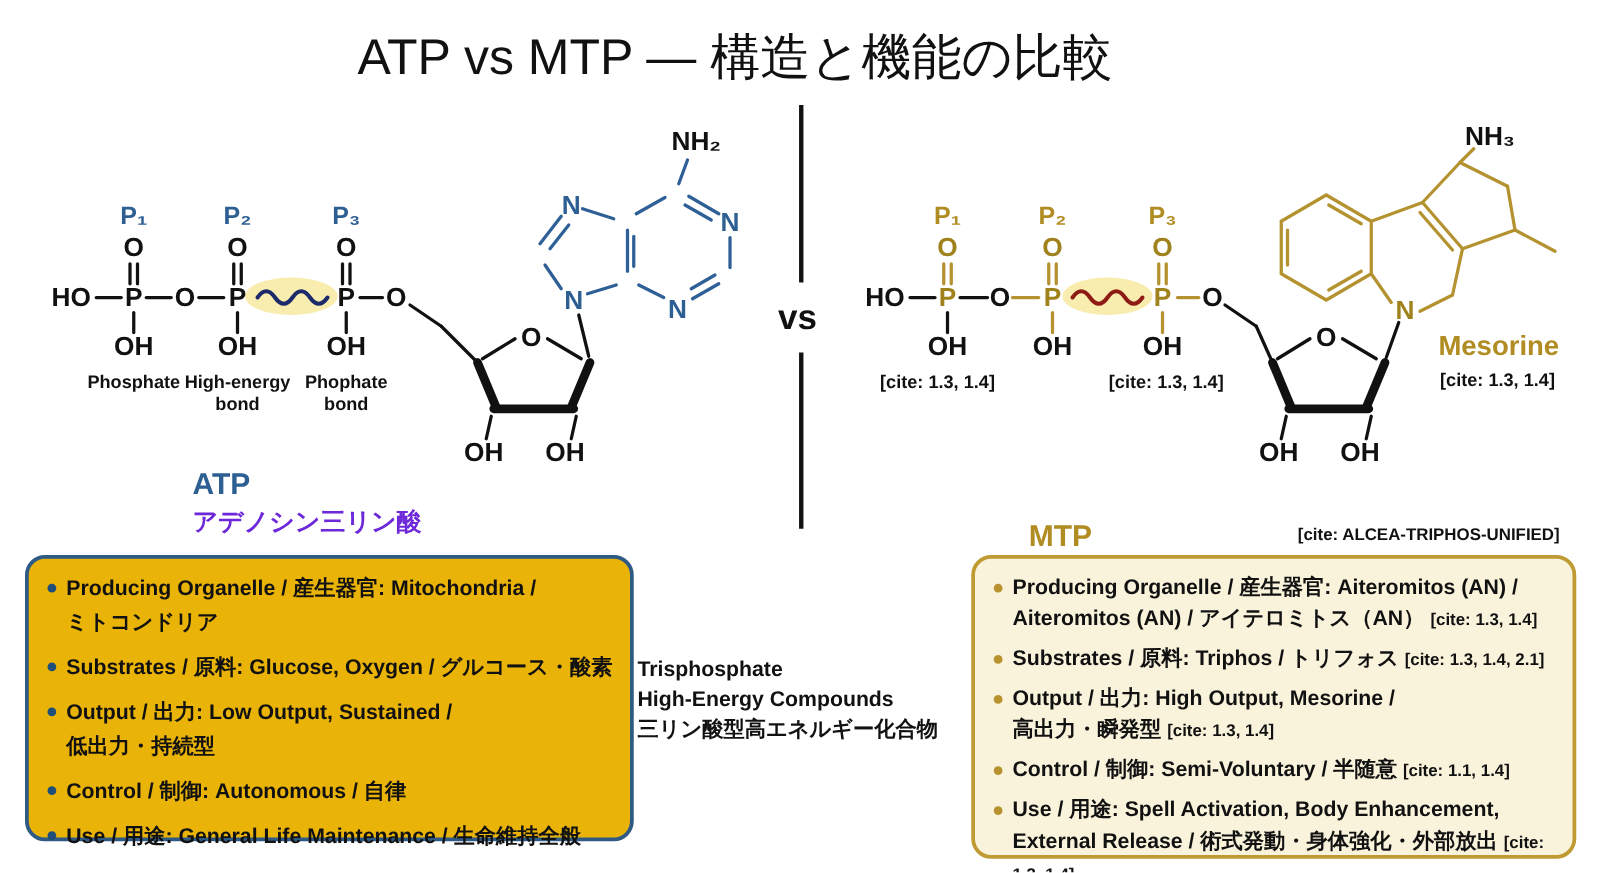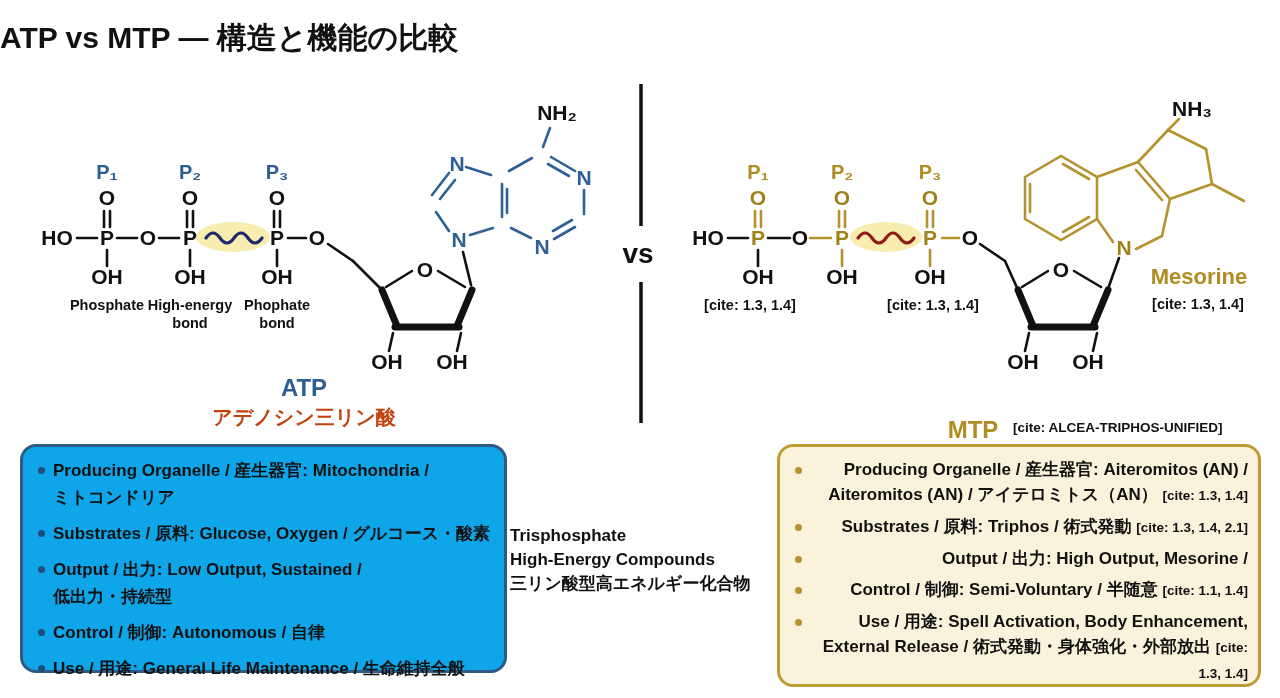--- a/index.html
+++ b/index.html
@@ -17,34 +17,34 @@
   .ablue{fill:#2d5f93;}
   .agold{fill:#a0821c;}
   .plabel{font-size:20px;font-weight:700;fill:#2d5f93;}
   .pgold{fill:#b08c22;}
   .cap{font-size:14.5px;font-weight:700;fill:#111;}
   .vs{font-size:28px;font-weight:700;fill:#111;}
   .molname{font-size:22px;font-weight:700;fill:#b08c22;}
   .squig{fill:none;stroke-width:3.2;stroke-linecap:round;}
   .glow{fill:#f8ecae;}
 
-  .title{top:18px;left:0;width:1176px;text-align:left;font-size:30px;font-weight:700;}
-  .name-block{text-align:center;}
+  .title{top:18px;left:0;width:1176px;text-align:center;font-size:40px;font-weight:400;}
+  .name-block{}
   .name-en{font-size:24px;font-weight:700;}
   .name-en.blue{color:#2d5f93;}
   .name-en.gold{color:#b08c22;}
-  .name-ja{font-size:20px;font-weight:700;color:#c2410c;margin-top:2px;}
+  .name-ja{font-size:20px;font-weight:700;color:#6d28d9;margin-top:2px;}
   .name-ja.goldish{color:#3b82f6;}
-  .unified-cite{top:420px;left:1013px;width:260px;text-align:left;font-size:13.5px;font-weight:700;}
+  .unified-cite{top:420px;left:1013px;width:260px;text-align:center;font-size:13.5px;font-weight:700;}
   .tri-block{top:524px;left:510px;width:264px;text-align:left;font-size:17px;font-weight:700;line-height:24px;}
 
   .info-box{border-radius:16px;border-style:solid;border-width:3px;box-sizing:border-box;
             padding:10px 10px 8px 13px;font-size:17px;font-weight:700;}
-  .info-box.blue{left:20px;top:444px;width:487px;height:229px;background:#0ea5e9;border-color:#2e5a84;}
-  .info-box.gold{left:777px;top:444px;width:484px;height:243px;background:#faf3dc;border-color:#bf9b33;text-align:right;}
+  .info-box.blue{left:20px;top:444px;width:487px;height:229px;background:#eab308;border-color:#2e5a84;}
+  .info-box.gold{left:777px;top:444px;width:484px;height:243px;background:#faf3dc;border-color:#bf9b33;}
   .bx-item{display:flex;align-items:flex-start;}
   .info-box.blue .bx-item{margin-bottom:9px;line-height:27px;}
   .info-box.gold .bx-item{margin-bottom:6px;line-height:25px;}
   .bullet{width:7px;height:7px;border-radius:50%;flex:0 0 7px;margin:10px 8px 0 2px;}
   .bullet.blue{background:#1f4e79;}
   .bullet.gold{background:#b8922e;}
   .bx-text{flex:1;}
   .cite{font-size:13.5px;font-weight:700;}
 </style>
 </head>
@@ -264,26 +264,27 @@
   <div class="abs info-box gold">
     <div class="bx-item">
       <span class="bullet gold"></span>
       <div class="bx-text">
         <div><span>Producing Organelle / 産生器官: Aiteromitos (AN) /</span></div>
         <div><span>Aiteromitos (AN) / アイテロミトス（AN）</span> <span class="cite">[cite: 1.3, 1.4]</span></div>
       </div>
     </div>
     <div class="bx-item">
       <span class="bullet gold"></span>
-      <div class="bx-text"><span>Substrates / 原料: Triphos / 術式発動</span> <span class="cite">[cite: 1.3, 1.4, 2.1]</span></div>
+      <div class="bx-text"><span>Substrates / 原料: Triphos / トリフォス</span> <span class="cite">[cite: 1.3, 1.4, 2.1]</span></div>
     </div>
     <div class="bx-item">
       <span class="bullet gold"></span>
       <div class="bx-text">
         <div><span>Output / 出力: High Output, Mesorine /</span></div>
+        <div><span>高出力・瞬発型</span> <span class="cite">[cite: 1.3, 1.4]</span></div>
       </div>
     </div>
     <div class="bx-item">
       <span class="bullet gold"></span>
       <div class="bx-text"><span>Control / 制御: Semi-Voluntary / 半随意</span> <span class="cite">[cite: 1.1, 1.4]</span></div>
     </div>
     <div class="bx-item">
       <span class="bullet gold"></span>
       <div class="bx-text">
         <div><span>Use / 用途: Spell Activation, Body Enhancement,</span></div>

